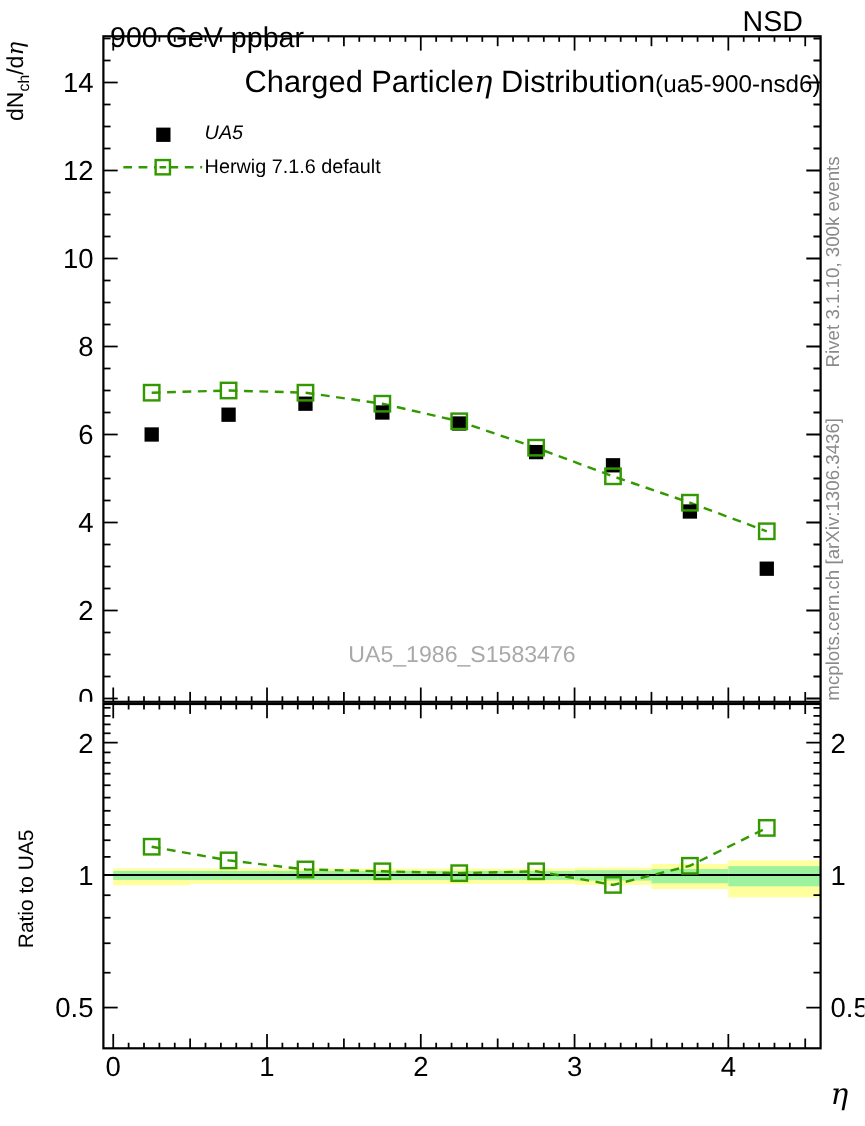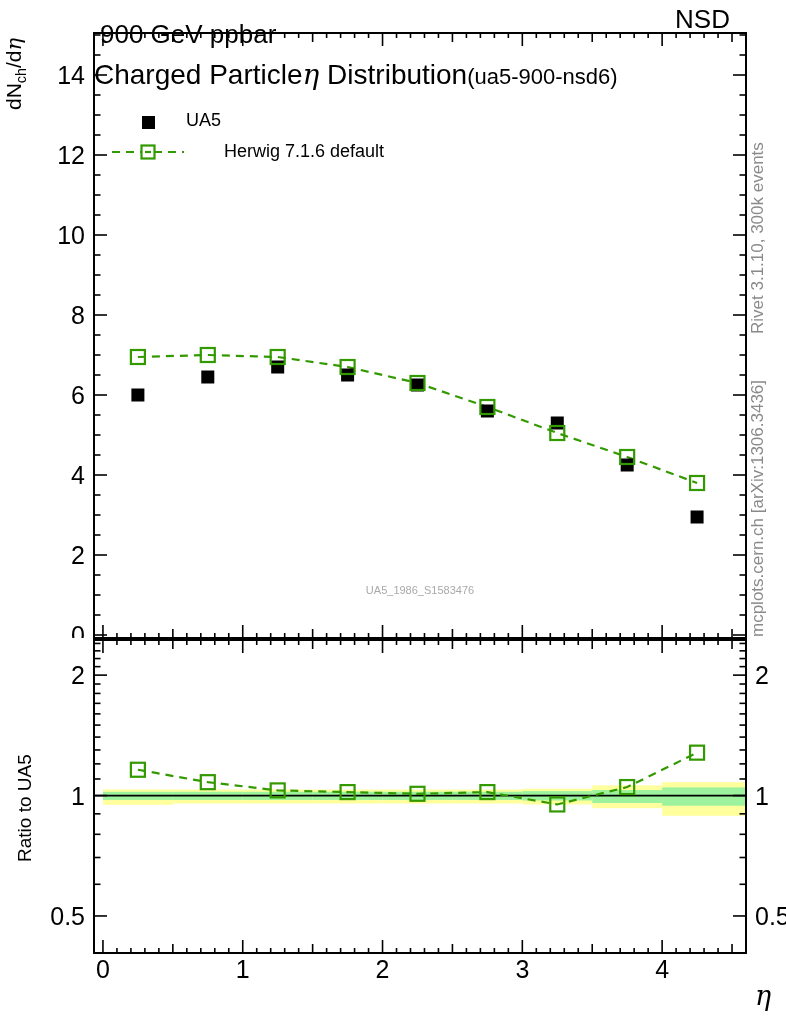--- a/index.html
+++ b/index.html
@@ -7,21 +7,21 @@
         font-family:"Liberation Sans",sans-serif;color:#000;}
   #plot-svg{position:absolute;left:0;top:0;}
   .abs{position:absolute;white-space:nowrap;}
   .hdr{font-size:26px;}
   .title-main{font-size:28px;}
   .title-suffix{font-size:22px;}
   .eta{font-family:"DejaVu Serif",serif;font-style:italic;}
   .legend-label{font-size:18px;}
   .rot{transform:rotate(-90deg);transform-origin:left top;}
   .side-note{font-size:17px;color:#8a8a8a;}
-  .watermark{font-size:11px;color:#a9a9a9;text-align:center;}
+  .watermark{font-size:21px;color:#a9a9a9;text-align:center;}
   .ylab-main{font-size:21px;}
   .ylab-ratio{font-size:19px;}
   .xlab{font-size:27px;}
   sub{font-size:0.68em;}
   svg text{font-family:"Liberation Sans",sans-serif;}
 </style>
 </head>
 <body>
 
 <div id="page">
@@ -404,32 +404,32 @@
         <rect x="480.3807890222985" y="785.0980935033485" width="14" height="14"></rect>
         <rect x="550.277873070326" y="797.4498242763315" width="14" height="14"></rect>
         <rect x="620.1749571183534" y="780.0619923775611" width="14" height="14"></rect>
         <rect x="690.0720411663808" y="745.6506479420727" width="14" height="14"></rect>
       </g>
     </svg>
 
   <div class="abs hdr" style="left:100px;top:4px;margin-top:15px;">900 GeV ppbar</div>
   <div class="abs hdr" style="right:56px;top:4px;">NSD</div>
 
-  <div class="abs" style="left:94px;top:58px;width:652px;text-align:left;">
+  <div class="abs" style="left:94px;top:58px;width:652px;text-align:right;">
     <span class="title-main">Charged Particle</span><span class="title-main eta">η</span><span class="title-main"> Distribution</span><span class="title-suffix">(ua5-900-nsd6)</span>
   </div>
 
   <div class="abs" style="left:142px;top:116px;width:13px;height:13px;background:#000;"></div>
-  <div class="abs legend-label" style="left:186px;top:110px;">UA5</div>
+  <div class="abs legend-label" style="left:186px;top:110px;font-style:italic;">UA5</div>
   <svg class="abs" style="left:112px;top:143px;" width="72" height="18">
     <line x1="0" y1="9" x2="72" y2="9" stroke="#339900" stroke-width="2.2" stroke-dasharray="8,6"></line>
     <rect x="29.5" y="2.5" width="13" height="13" fill="#ffffff" stroke="#339900" stroke-width="2.2"></rect>
     <line x1="33" y1="9" x2="39" y2="9" stroke="#339900" stroke-width="2.2"></line>
   </svg>
-  <div class="abs legend-label" style="left:186px;top:141px;margin-left:38px;">Herwig 7.1.6 default</div>
+  <div class="abs legend-label" style="left:186px;top:141px;">Herwig 7.1.6 default</div>
 
   <div class="abs rot ylab-main" style="left:2px;top:110px;">
     <span>dN</span><sub>ch</sub><span>/d</span><span class="eta">η</span>
   </div>
   <div class="abs rot ylab-ratio" style="left:14px;top:862px;">Ratio to UA5</div>
 
   <div class="abs rot side-note" style="left:748px;top:334px;">Rivet 3.1.10,  300k events</div>
   <div class="abs rot side-note" style="left:748px;top:637px;">mcplots.cern.ch [arXiv:1306.3436]</div>
 
   <div class="abs watermark" style="left:94px;top:584px;width:652px;">UA5_1986_S1583476</div>

